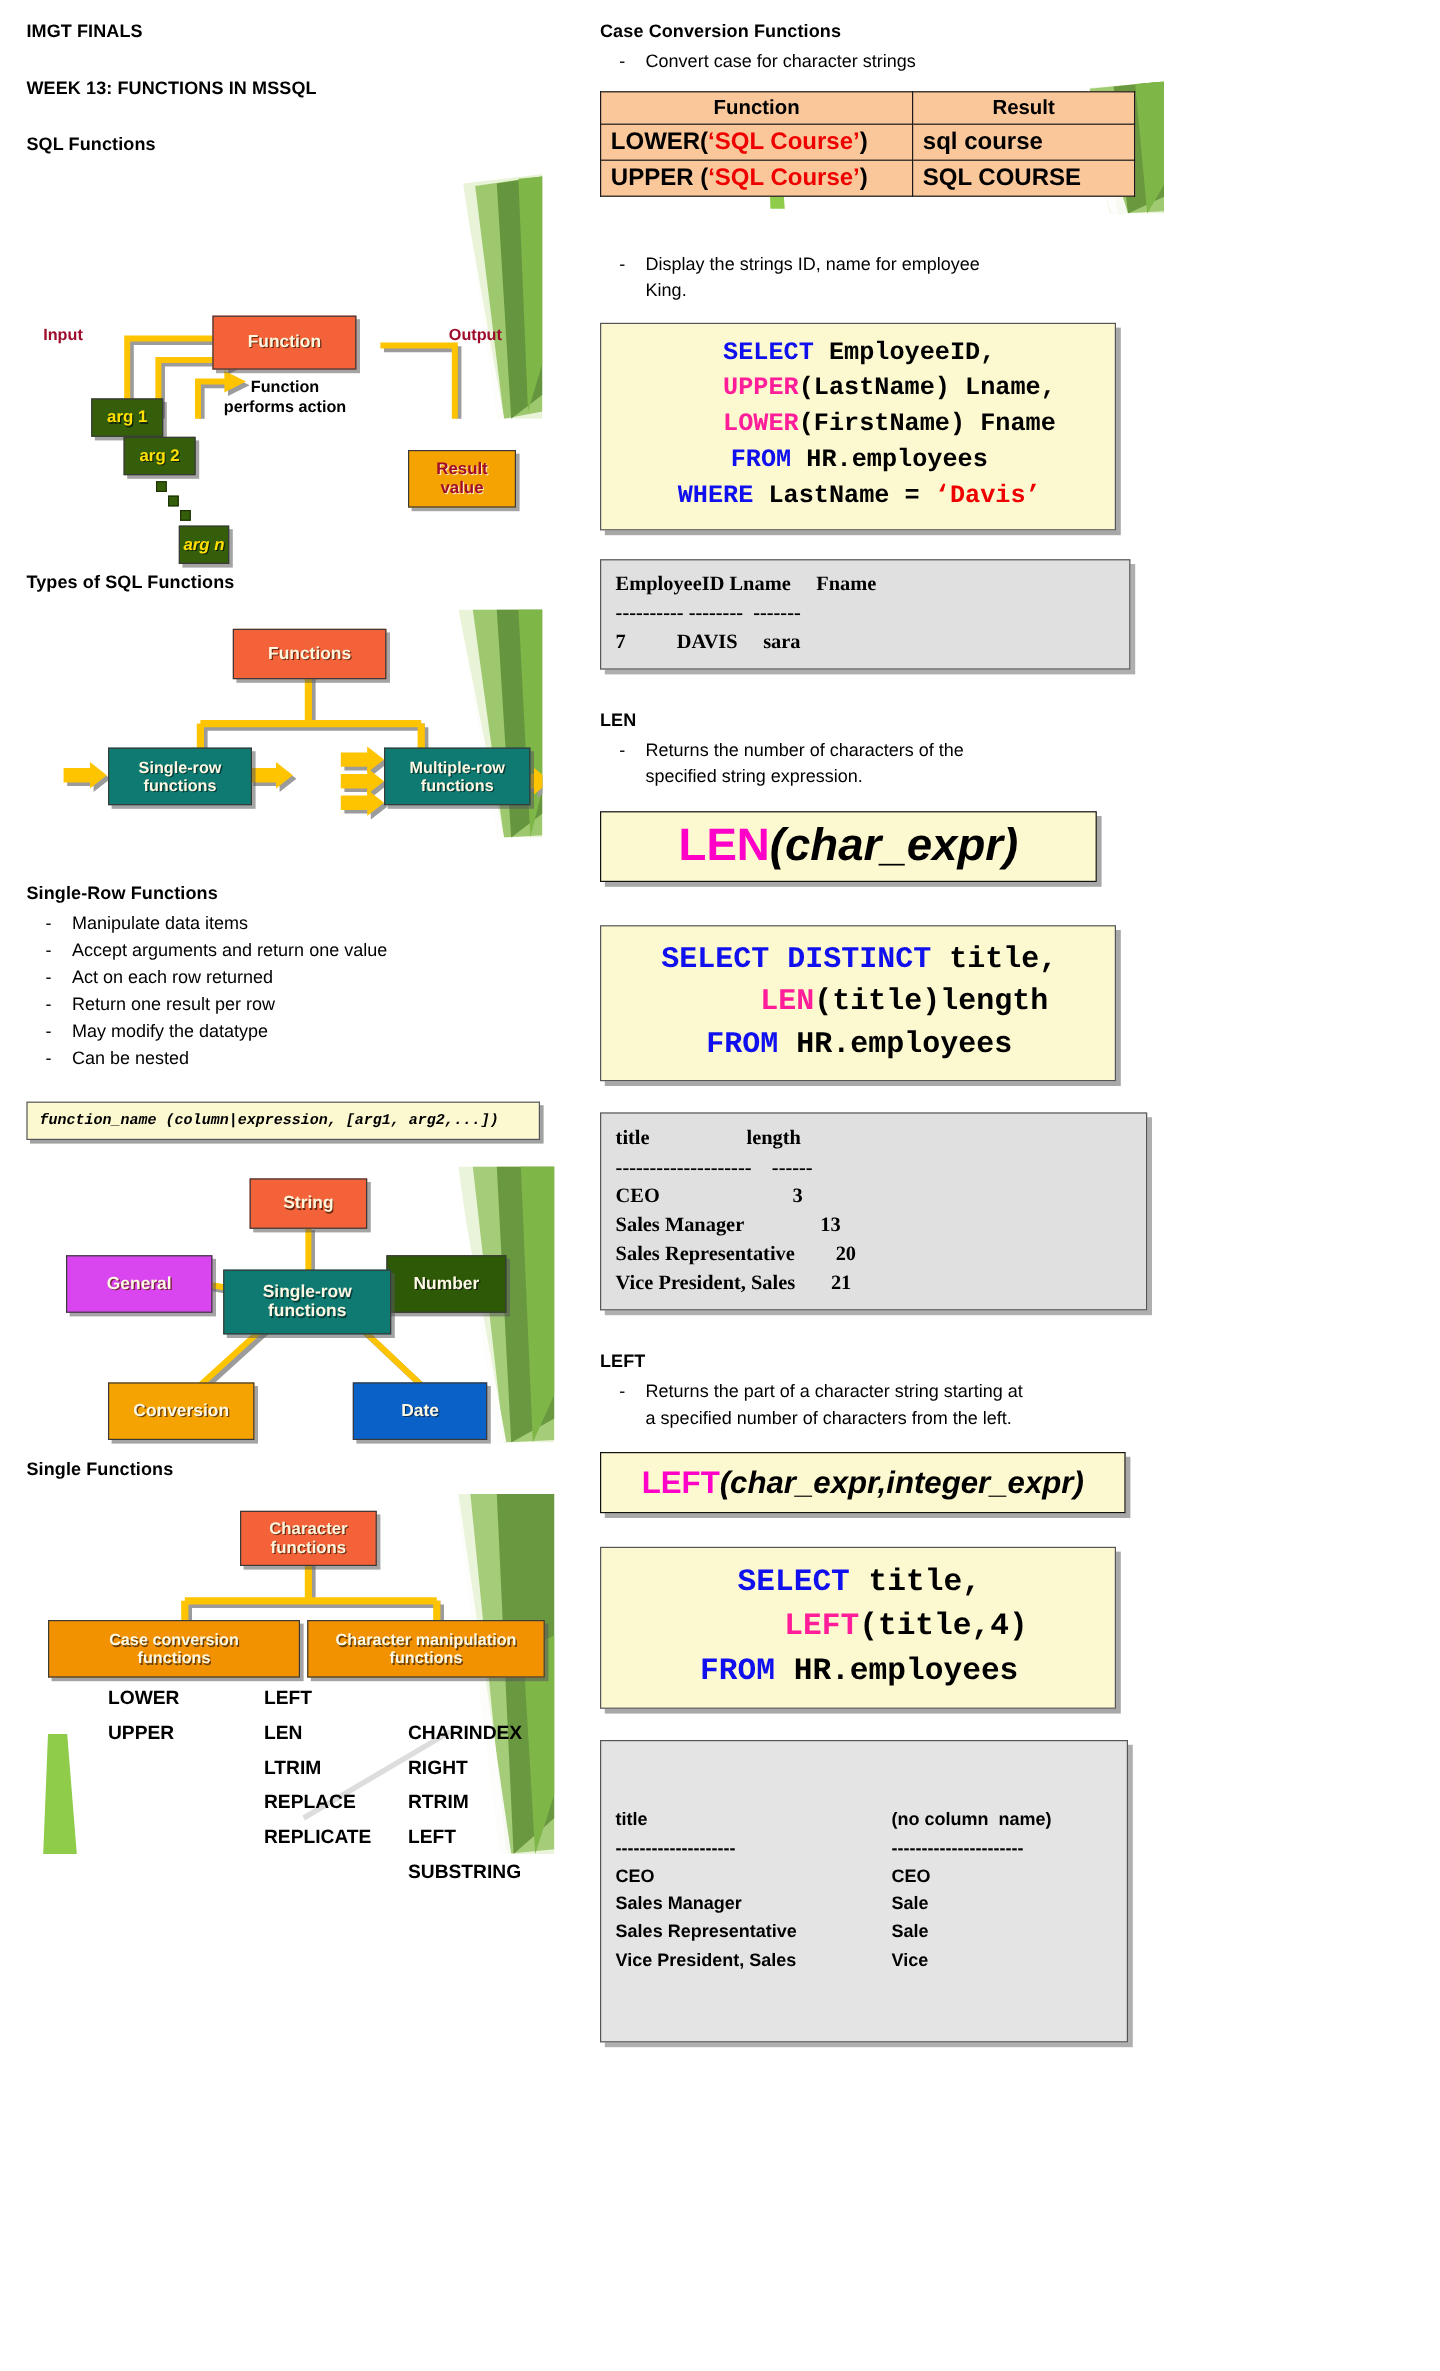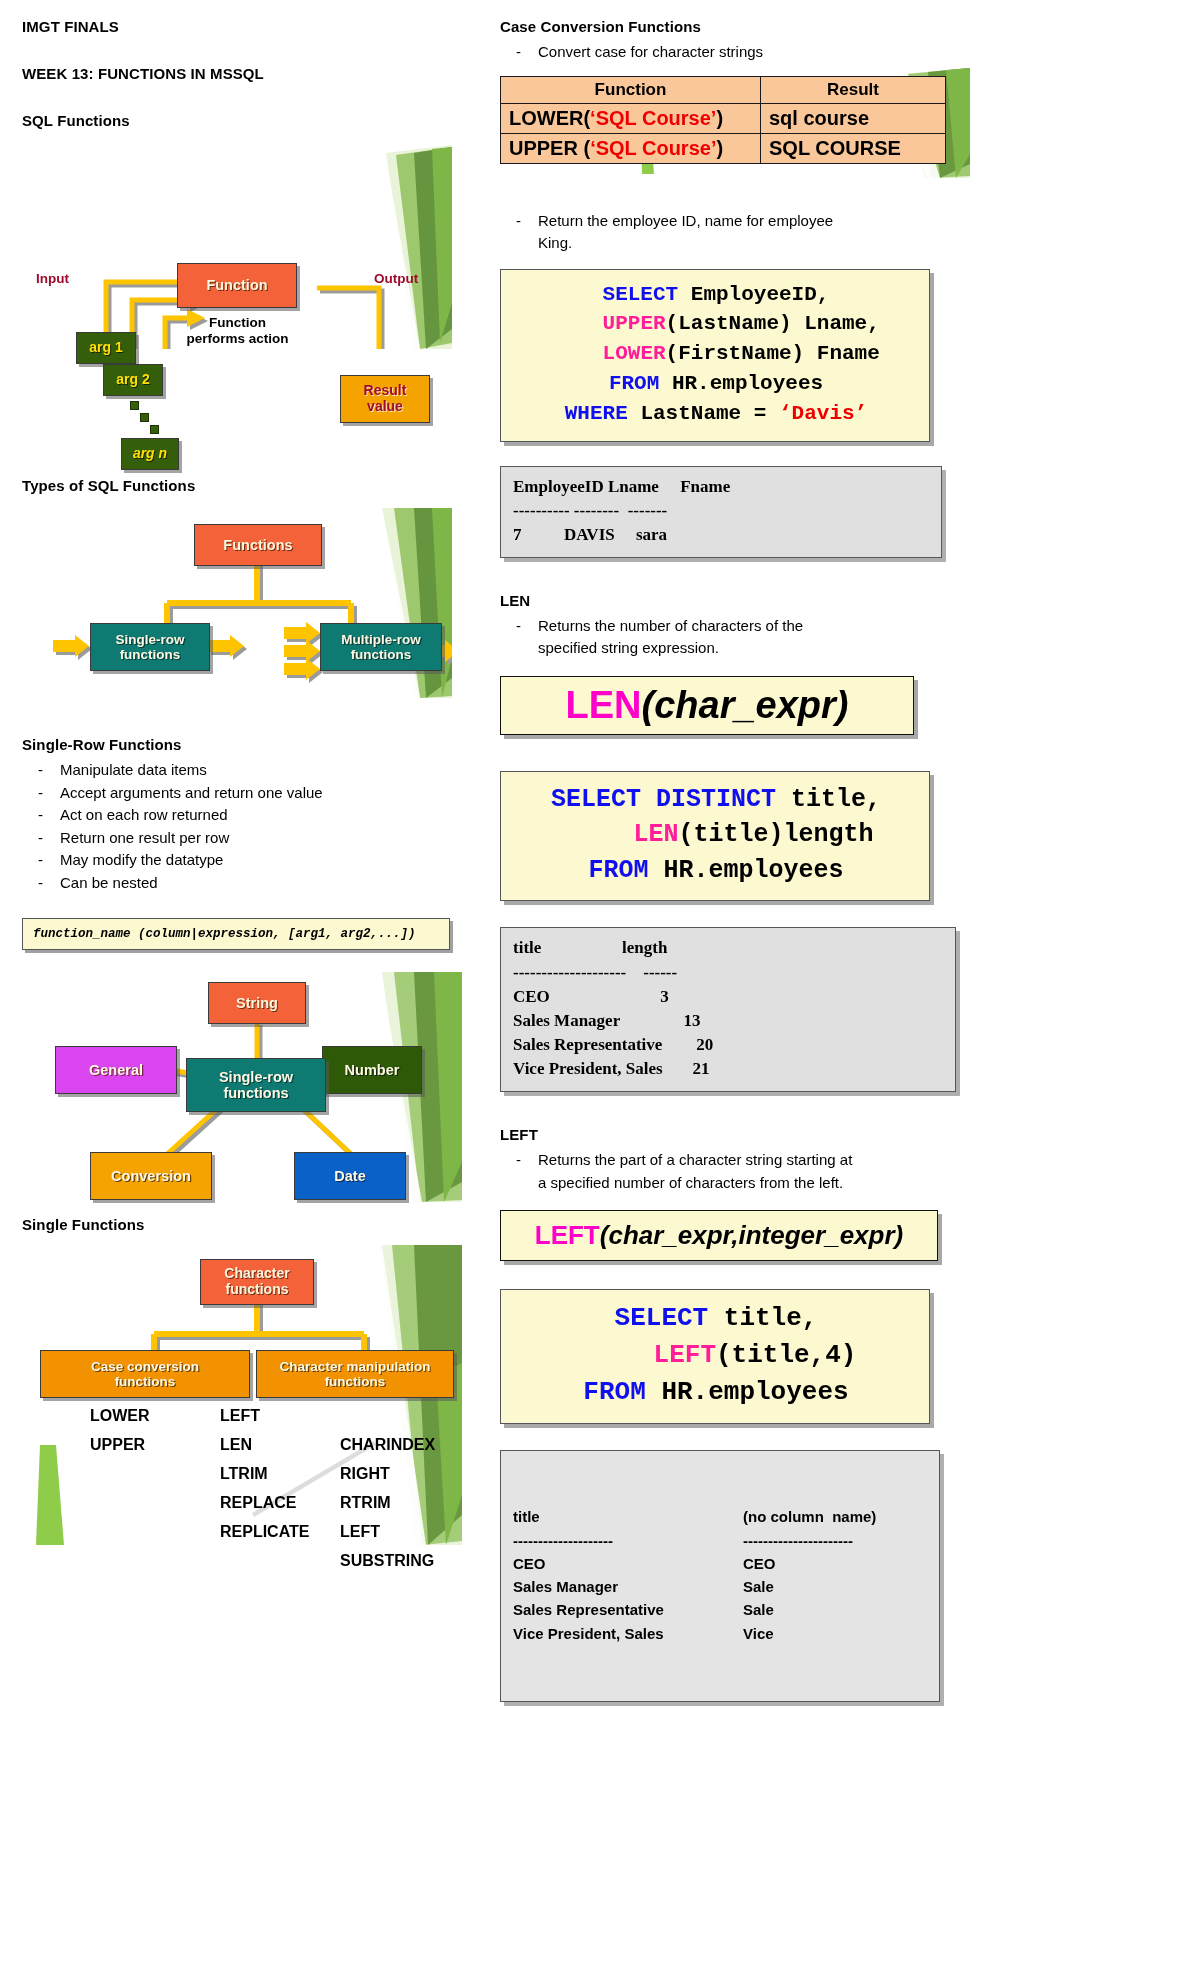--- a/index.html
+++ b/index.html
@@ -164,21 +164,21 @@
       <div class="caption" style="left:148px;top:172px;width:135px;">
         <span>Function</span><br>
         <span>performs action</span>
       </div>
 
       <div class="box b-arg" style="left:54px;top:189px;width:60px;height:32px;font-size:14px;">arg 1</div>
       <div class="box b-arg" style="left:81px;top:221px;width:60px;height:32px;font-size:14px;">arg 2</div>
       <div class="sqbox" style="left:108px;top:258px;width:9px;height:9px;"></div>
       <div class="sqbox" style="left:118px;top:270px;width:9px;height:9px;"></div>
       <div class="sqbox" style="left:128px;top:282px;width:9px;height:9px;"></div>
-      <div class="box b-arg" style="left:99px;top:295px;width:58px;height:32px;font-size:14px;font-style:italic;">arg n</div>
+      <div class="box b-arg" style="left:127px;top:295px;width:42px;height:32px;font-size:14px;font-style:italic;">arg n</div>
 
       <div class="box b-result" style="left:318px;top:232px;width:90px;height:48px;font-size:14px;flex-direction:column;">
         <span>Result</span>
         <span>value</span>
       </div>
     </div>
 
     <div style="height:128px;"></div>
     <h3 class="sec">Types of SQL Functions</h3>
 
@@ -367,21 +367,21 @@
           <tr>
             <td><span>UPPER (</span><span class="red">‘SQL Course’</span><span>)</span></td>
             <td>SQL COURSE</td>
           </tr>
         </tbody>
       </table>
     </div>
 
     <div style="height:28px;"></div>
     <ul class="dash">
-      <li>Return the employee ID, name for employee</li>
+      <li>Display the strings ID, name for employee</li>
       <li class="cont">King.</li>
     </ul>
 
     <div style="height:14px;"></div>
     <div class="code" style="width:430px;"><span><span class="kw">SELECT</span> EmployeeID,
     <span class="fn">UPPER</span>(LastName) Lname,
     <span class="fn">LOWER</span>(FirstName) Fname
 <span class="kw">FROM</span> HR.employees
 <span class="kw">WHERE</span> LastName = <span class="str">‘Davis’</span></span></div>
 

